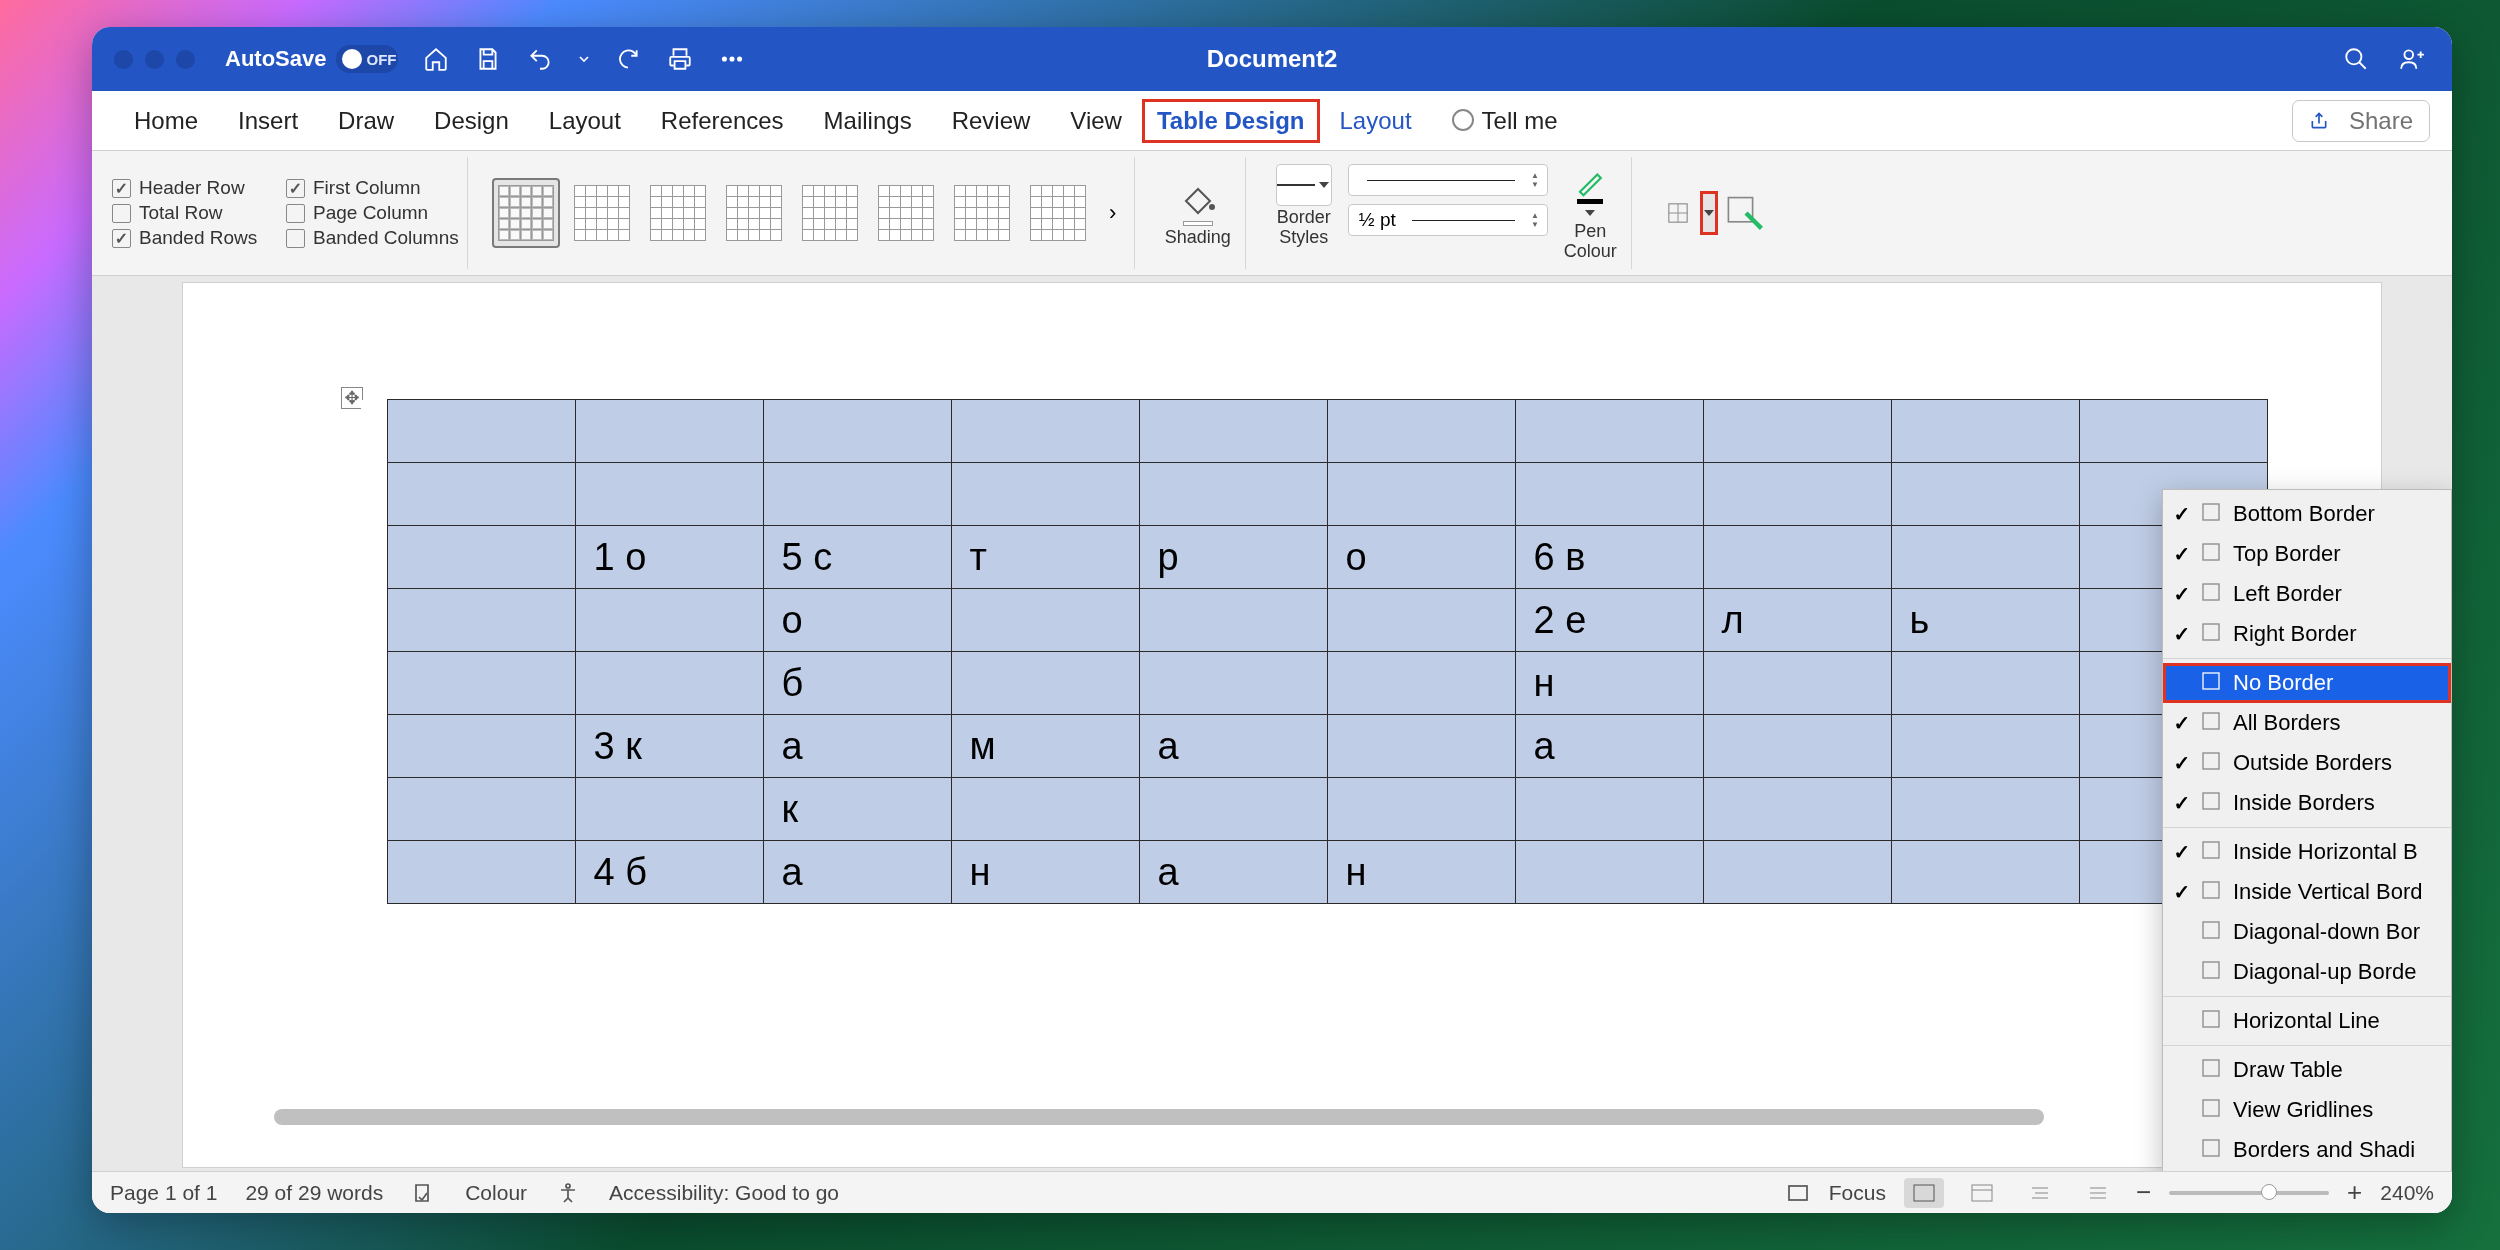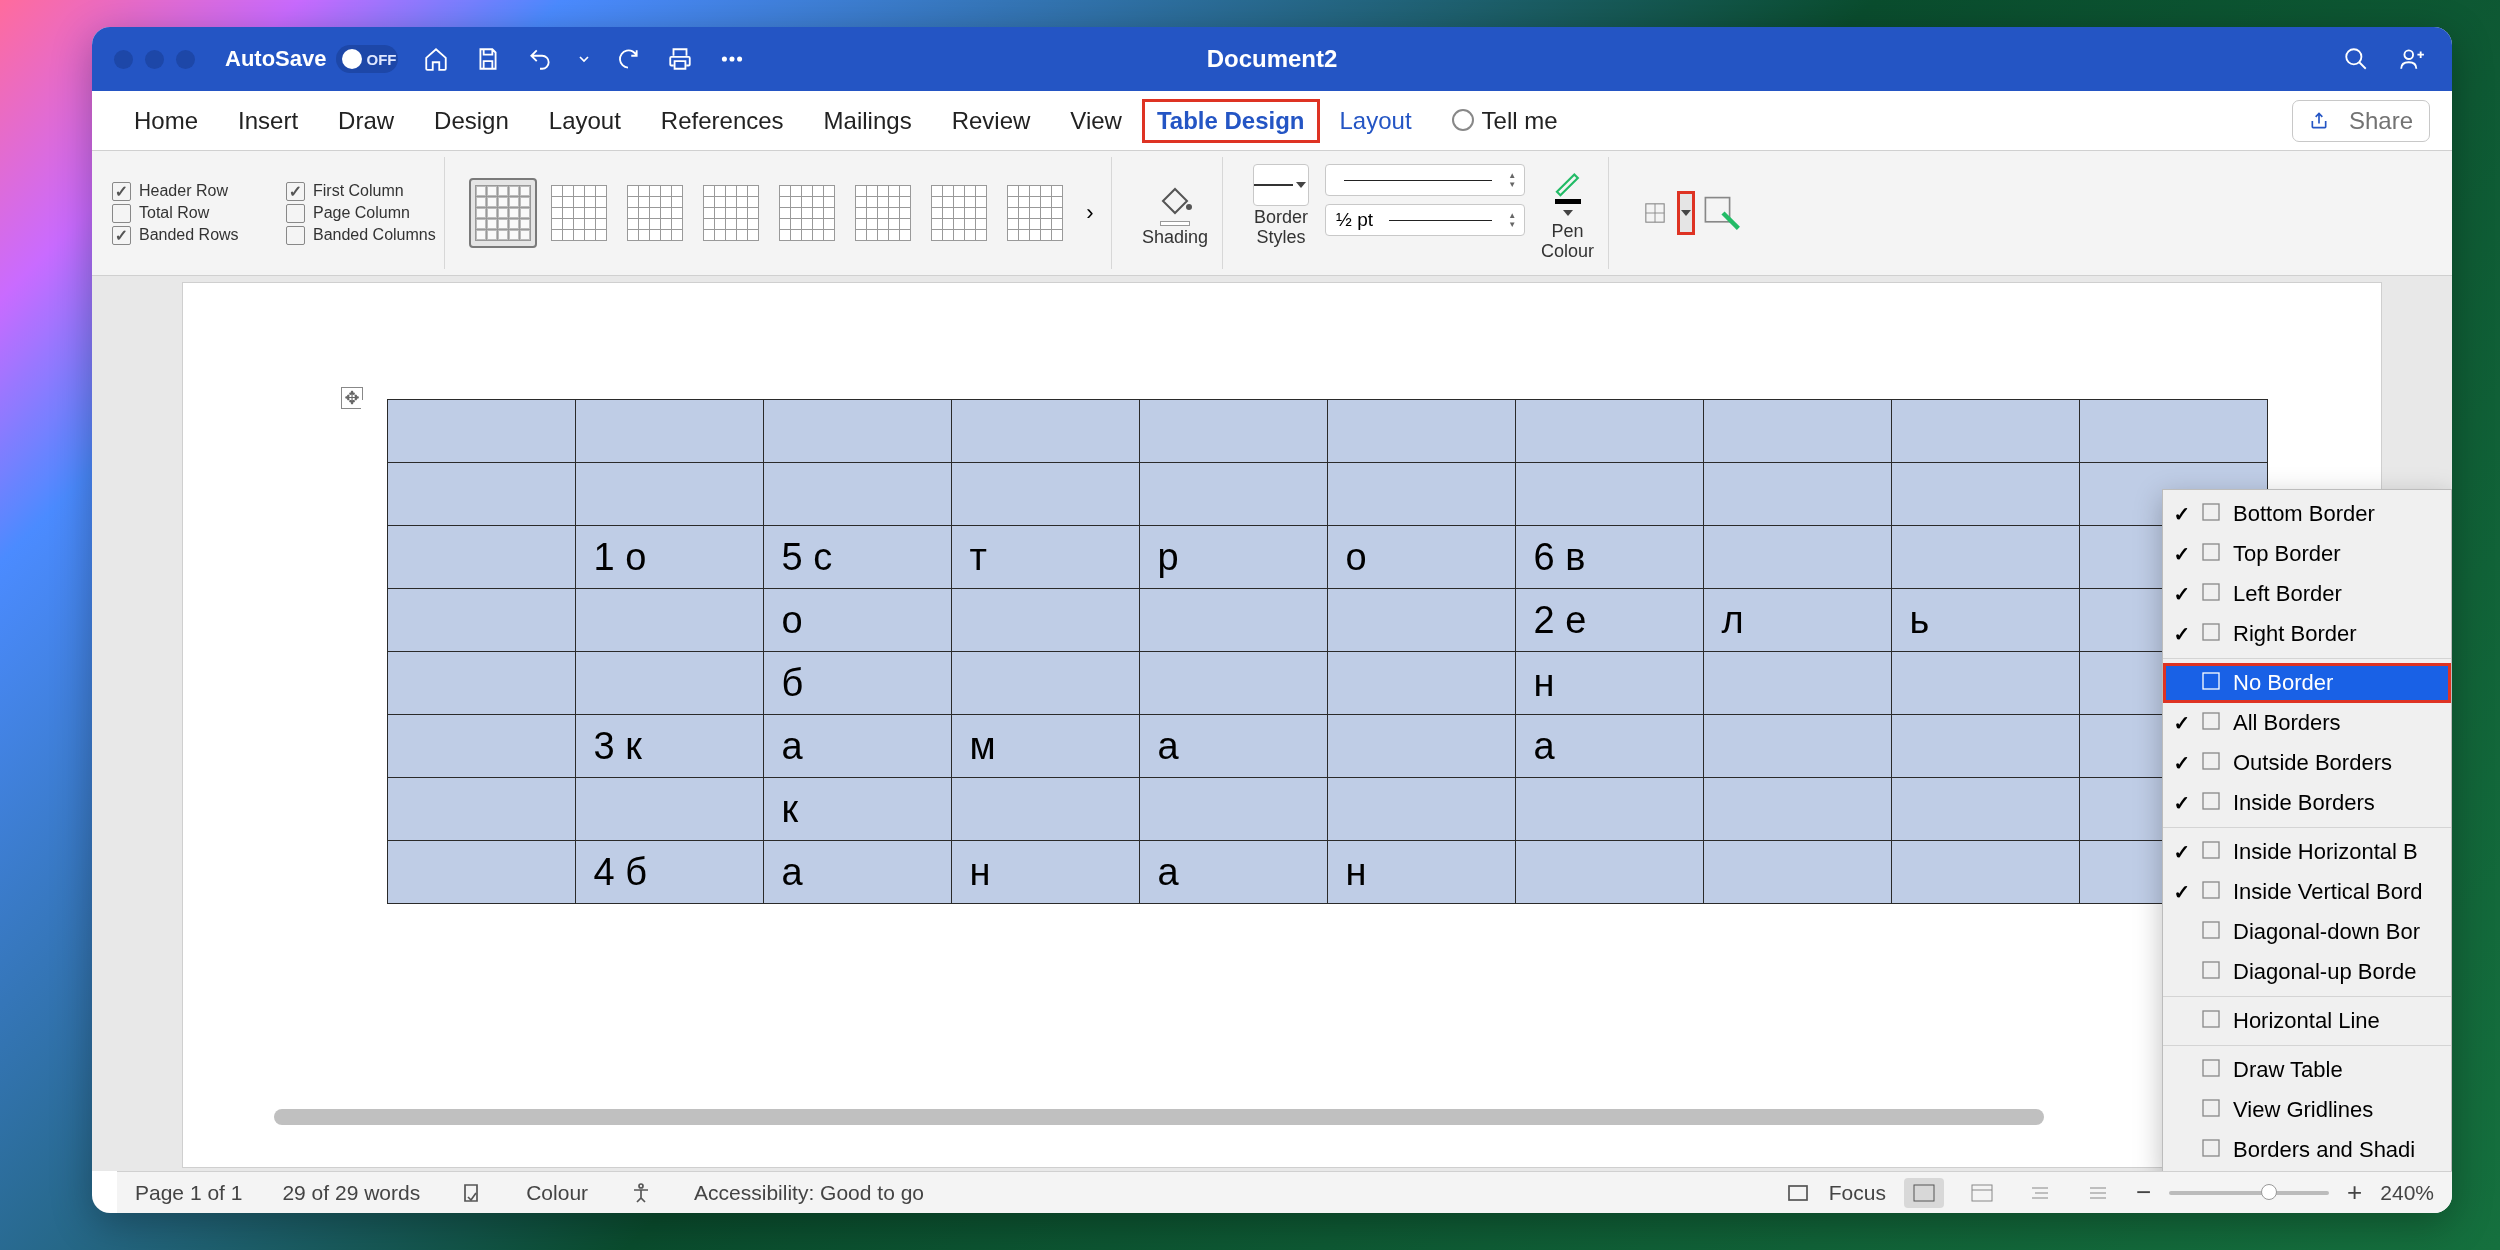--- a/index.html
+++ b/index.html
@@ -22,21 +22,21 @@
   .tab { padding: 8px 20px; cursor: pointer; }
   .tab.active { color: #2455c4; font-weight: 600; border: 3px solid #de3323; padding: 5px 12px; }
   .tab.alt { color: #2455c4; }
   .tab .bulb { display: inline-block; width: 22px; height: 22px; border: 2px solid #888; border-radius: 50%; position: relative; top: 2px; margin-right: 8px; }
   .sharebox { margin-left: auto; border: 1px solid #c8c8c8; border-radius: 7px; padding: 6px 16px; display: flex; align-items: center; gap: 20px; color: #737373; font-size: 24px; }
   .sharebox svg { width: 20px; height: 20px; stroke: #2455c4; fill: none; stroke-width: 2; }
   
   .ribbon { background: #f4f4f4; border-bottom: 1px solid #d0d0d0; height: 125px; display: flex; padding: 6px 12px; align-items: stretch; gap: 16px; }
   .group { display: flex; flex-direction: column; justify-content: center; padding: 2px 8px; border-right: 1px solid #d7d7d7; }
   .group:last-child { border-right: none; }
-  .chk { display: flex; align-items: center; gap: 8px; font-size: 16px; color: #333; margin: 3px 0; min-width: 150px; }
+  .chk { display: flex; align-items: center; gap: 8px; font-size: 19px; color: #333; margin: 3px 0; min-width: 150px; }
   .chk .box { width: 19px; height: 19px; border: 1.5px solid #888; border-radius: 2px; display: inline-flex; align-items: center; justify-content: center; color: #555; font-size: 16px; }
   .chk.on .box::after { content: "✓"; font-weight: 700; }
   .styles { display: flex; align-items: center; gap: 8px; }
   .style-thumb { width: 68px; height: 70px; border: 1px solid transparent; display: flex; align-items: center; justify-content: center; border-radius: 4px; }
   .style-thumb.sel { border: 2px solid #7a7a7a; background: #e5e5e5; }
   .thumbgrid { width: 56px; height: 56px; display: grid; grid-template-columns: repeat(5,1fr); grid-template-rows: repeat(5,1fr); gap: 1px; background: #999; border: 1px solid #999; }
   .thumbgrid span { background: #fff; }
   .thumbgrid.solid span { background: #f9f9f9; border: 0.5px solid #bbb; }
   .style-more { width: 26px; height: 70px; display: flex; align-items: center; justify-content: center; font-size: 22px; }
   .biggroup { display: flex; flex-direction: column; align-items: center; justify-content: center; gap: 2px; padding: 0 6px; }
@@ -69,21 +69,21 @@
   .page { position: absolute; left: 90px; top: 6px; width: 2200px; height: 886px; background: #fff; border: 1px solid #cfcfcf; }
   .tbl { position: absolute; left: 178px; top: 116px; border-collapse: collapse; }
   .tbl td { width: 188px; height: 63px; border: 1.5px solid #2a2a2a; background: #bfcde6; font-size: 38px; padding-left: 18px; vertical-align: middle; }
   .tbl td.w0 { width: 26px; background: #fff; border-left: none; border-top: none; border-bottom: none; padding: 0; }
   .tbl tr:first-child td.w0 { border-top: none; }
   .handle { position: absolute; left: 158px; top: 104px; width: 22px; height: 22px; border: 1.5px solid #888; background: #fff; display: flex; align-items: center; justify-content: center; color: #666; font-size: 18px; line-height: 1; }
   .hscroll { position: absolute; left: 92px; bottom: 44px; width: 2190px; height: 18px; }
   .hscroll .track { width: 100%; height: 16px; background: #fff; border-radius: 8px; }
   .hscroll .thumb { position: absolute; left: 90px; top: 0; width: 1770px; height: 16px; background: #c0c0c0; border-radius: 8px; }
   
-  .status { height: 42px; background: #f4f4f4; border-top: 1px solid #d0d0d0; display: flex; align-items: center; padding: 0 18px; font-size: 21px; color: #444; gap: 40px; margin-left: 25px; }
+  .status { height: 42px; background: #f4f4f4; border-top: 1px solid #d0d0d0; display: flex; align-items: center; padding: 0 18px; font-size: 21px; color: #444; gap: 28px; }
   .status .right { margin-left: auto; display: flex; align-items: center; gap: 18px; }
   .sb-ic { width: 26px; height: 26px; display: inline-flex; align-items: center; justify-content: center; }
   .sb-ic svg { width: 24px; height: 24px; stroke: #555; fill: none; stroke-width: 1.7; }
   .viewbtn { width: 40px; height: 30px; border: 1px solid transparent; display: flex; align-items: center; justify-content: center; }
   .viewbtn.active { background: #d8d8d8; border-radius: 4px; }
   .zoomslider { width: 160px; height: 4px; background: #bbb; position: relative; border-radius: 2px; }
   .zoomslider .knob { position: absolute; left: 92px; top: -7px; width: 16px; height: 16px; background: #fff; border: 1px solid #999; border-radius: 50%; }
   .bicon { width: 22px; height: 22px; }
   .bicon rect { fill: none; stroke: #888; stroke-width: 1.2; }
 </style>

